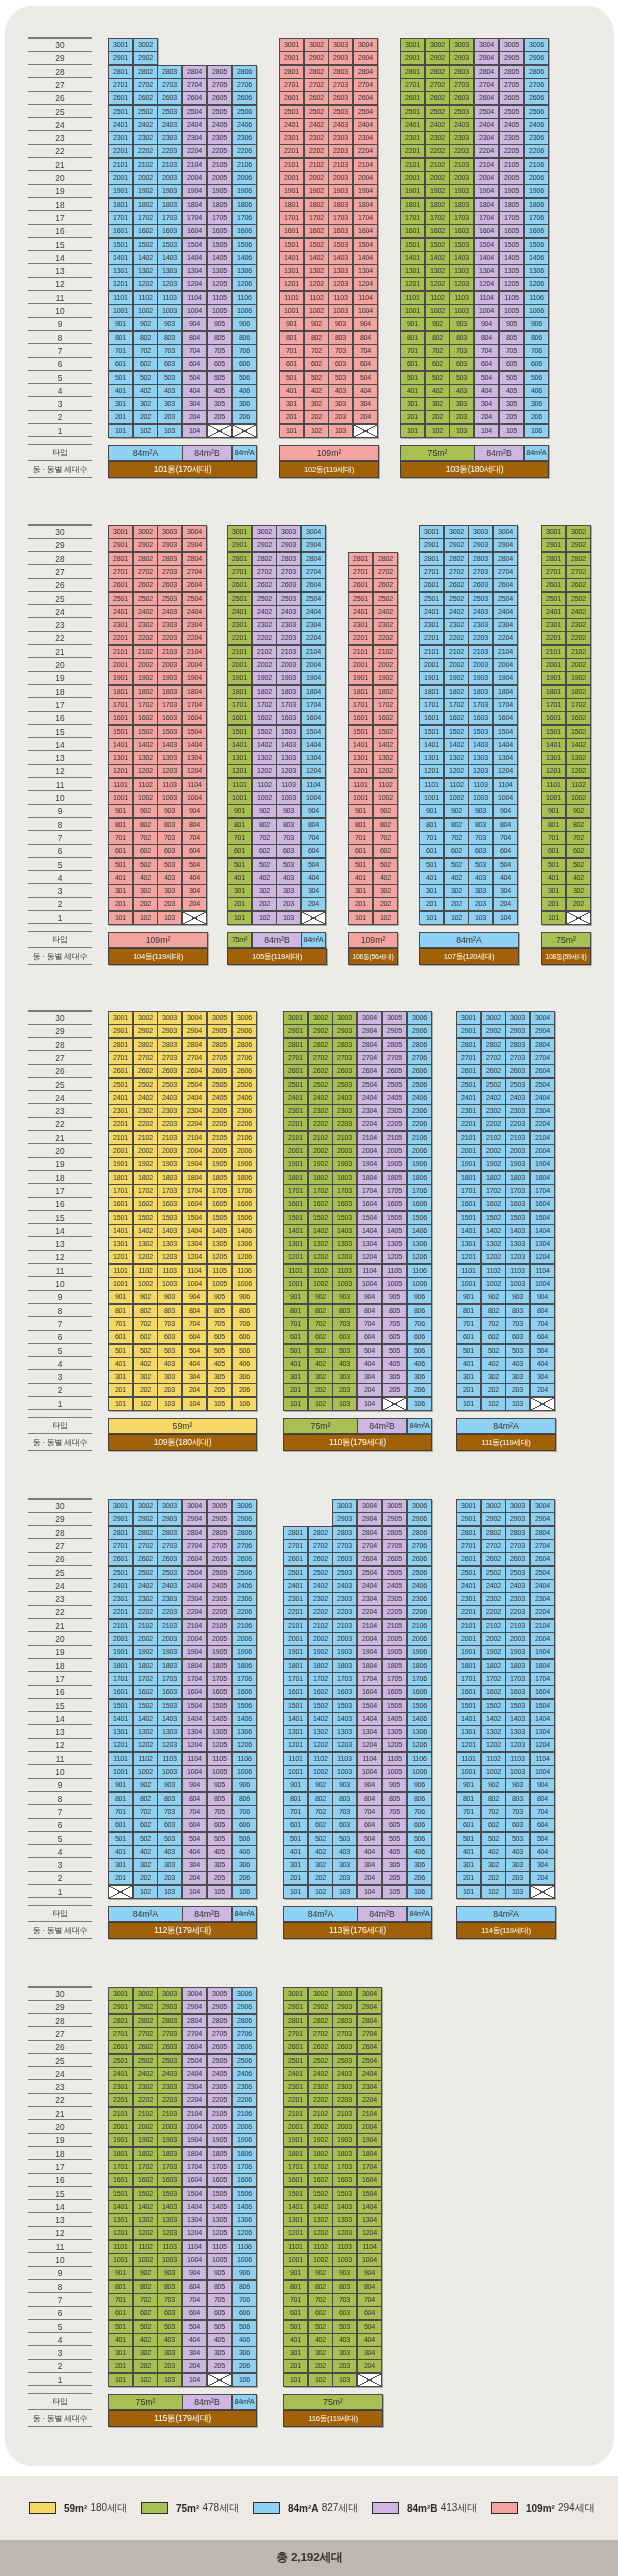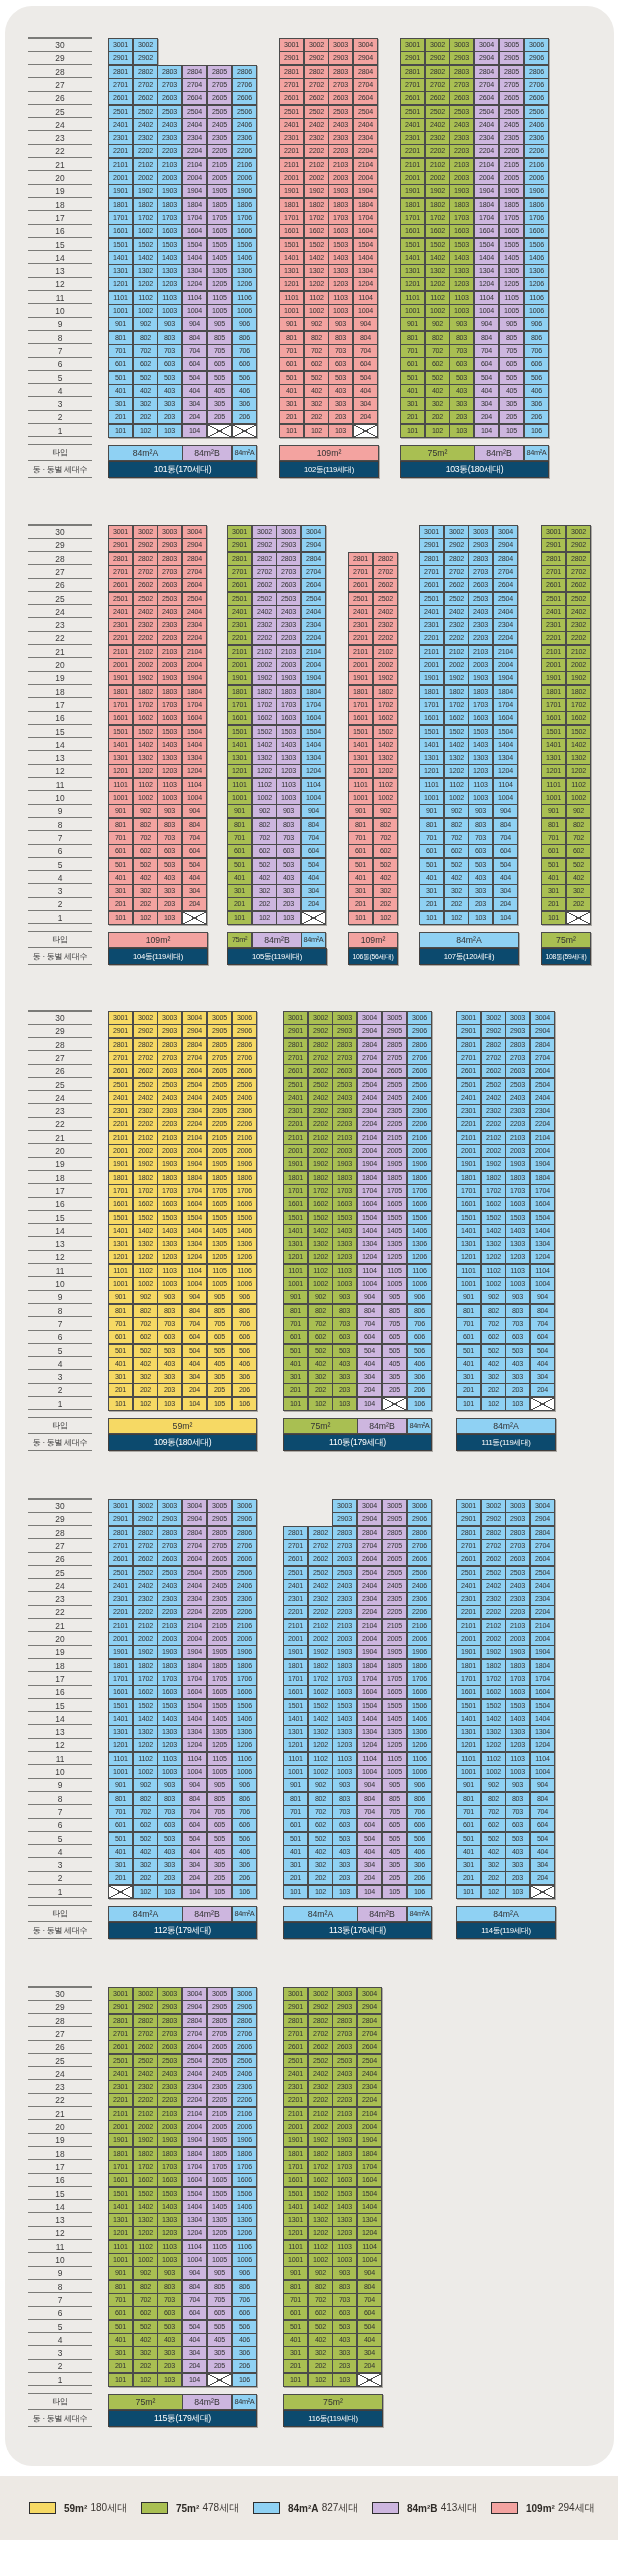--- a/index.html
+++ b/index.html
@@ -19,21 +19,21 @@
   .cell{position:absolute;width:25px;height:14px;box-sizing:border-box;border:0.6px solid #4b4b4b;
         display:flex;align-items:center;justify-content:center;
         font-size:7.1px;letter-spacing:-0.2px;color:#323232;}
   .xcell{background:
       linear-gradient(to top right, rgba(0,0,0,0) calc(50% - 0.5px), #4b4b4b calc(50% - 0.5px), #4b4b4b calc(50% + 0.5px), rgba(0,0,0,0) calc(50% + 0.5px)),
       linear-gradient(to bottom right, rgba(0,0,0,0) calc(50% - 0.5px), #4b4b4b calc(50% - 0.5px), #4b4b4b calc(50% + 0.5px), rgba(0,0,0,0) calc(50% + 0.5px)),
       #ffffff;}
   .tbox{position:absolute;height:15.5px;box-sizing:border-box;border:0.6px solid #4b4b4b;
         display:flex;align-items:center;justify-content:center;color:#333;font-size:8.7px;}
   .tbox.narrow{font-size:7.4px;letter-spacing:-0.4px;}
-  .namebar{position:absolute;height:17.3px;box-sizing:border-box;background:#0c4a6e;border:0.6px solid #413e3d;
+  .namebar{position:absolute;height:17.3px;box-sizing:border-box;background:#a16207;border:0.6px solid #413e3d;
         display:flex;align-items:center;justify-content:center;color:#ffffff;font-size:8.7px;
         white-space:nowrap;letter-spacing:-0.3px;}
   
   .legend-band{position:absolute;left:0;top:2476px;width:619px;height:64px;background:#EDE9E4;}
   .legend-item{position:absolute;top:0;height:64px;display:flex;align-items:center;}
   .swatch{display:inline-block;width:27px;height:12.4px;box-sizing:border-box;border:1.2px solid #2e2e2e;margin-right:8px;}
   .l-area{font-weight:bold;color:#2e2a26;font-size:10px;margin-right:3.1px;white-space:nowrap;}
   .l-count{color:#3a3531;font-size:10px;white-space:nowrap;}
   .footer-band{position:absolute;left:0;top:2540px;width:619px;height:36px;background:#BFB7AE;
         display:flex;align-items:center;justify-content:center;}
@@ -2690,14 +2690,17 @@
       <span class="l-area">84m²B</span>
       <span class="l-count">413세대</span>
     </div>
     <div class="legend-item" style="left: 491px;">
       <span class="swatch" style="background: rgb(243, 163, 160);"></span>
       <span class="l-area">109m²</span>
       <span class="l-count">294세대</span>
     </div>
   </div>
 
+  <div class="footer-band">
+    <span class="footer-text">총 2,192세대</span>
+  </div>
 </div>
 
 
 </body></html>

